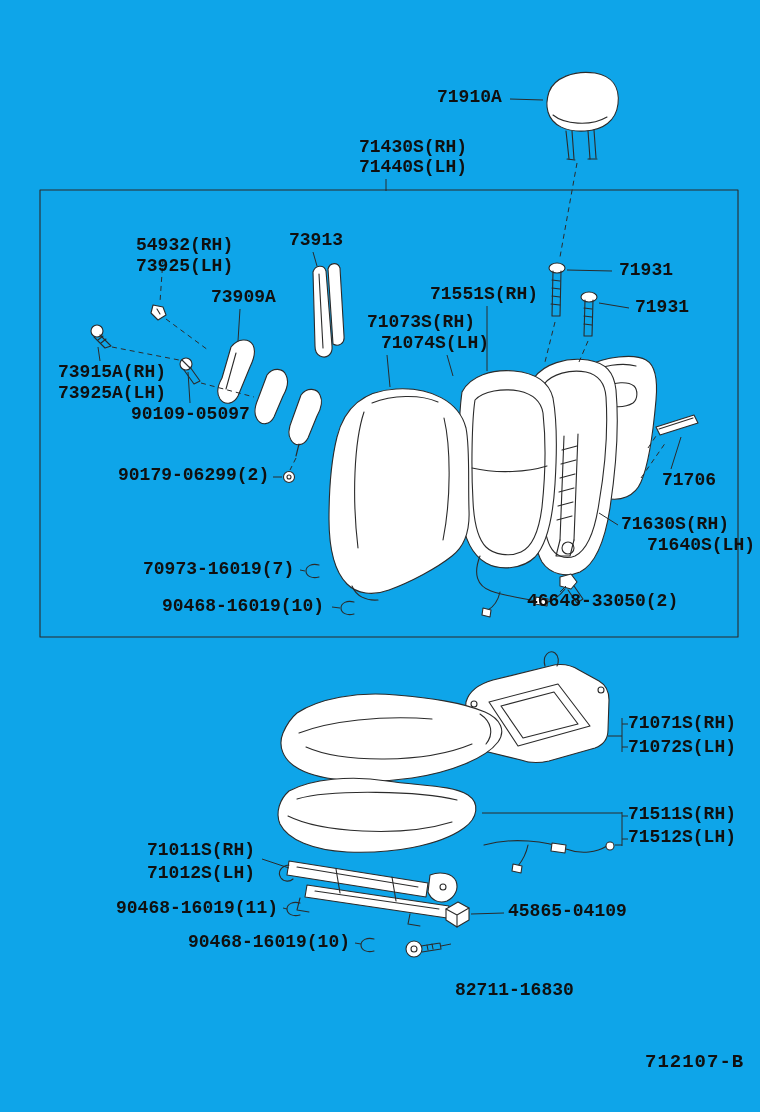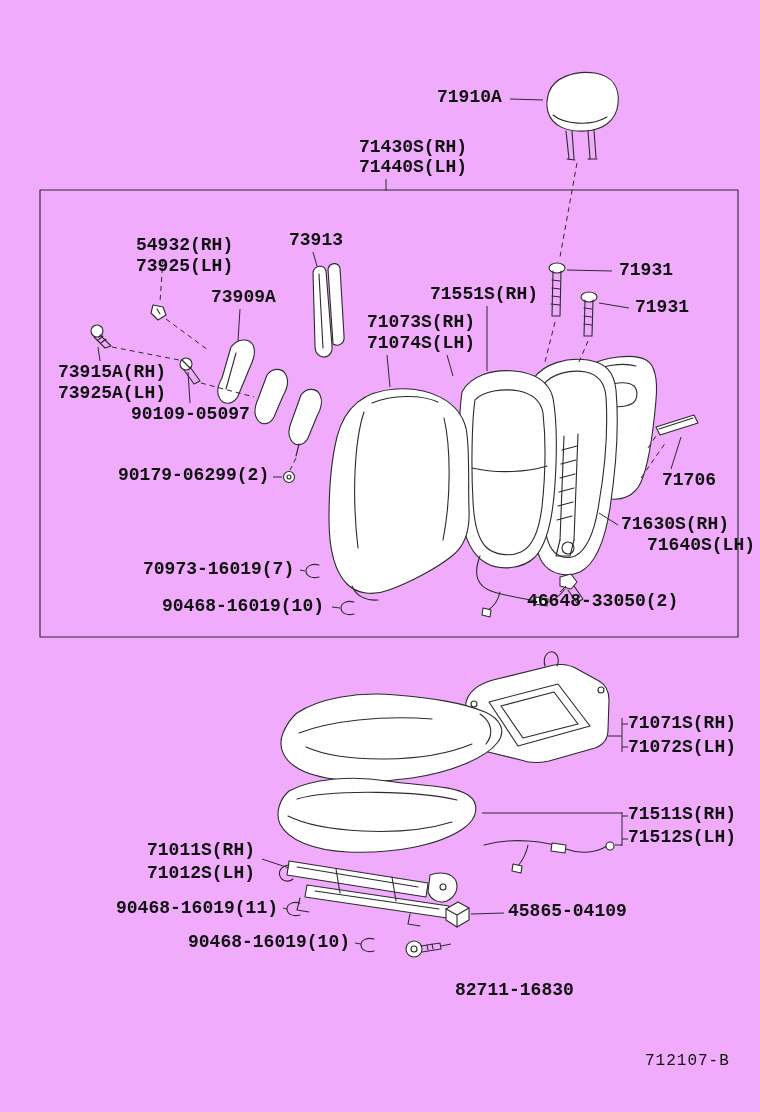--- a/index.html
+++ b/index.html
@@ -1,30 +1,30 @@
 <!DOCTYPE html>
 <html><head>
 <meta charset="utf-8">
 <style>
   html,body{margin:0;padding:0;background:#ffffff;}
   .page{
-    position:relative;width:760px;height:1112px;background:#f0abfc;overflow:hidden;
+    position:relative;width:760px;height:1112px;background:#0ea5e9;overflow:hidden;
     font-family:"Liberation Mono","DejaVu Sans Mono",monospace;
   }
   .art{position:absolute;left:0;top:0;}
   svg .ln{stroke:#2b2b2b;fill:none;stroke-width:1.1;stroke-linecap:round;stroke-linejoin:round;}
   svg .solid{stroke:#2b2b2b;fill:#ffffff;stroke-width:1.1;stroke-linejoin:round;}
   svg .leader{stroke:#2b2b2b;fill:none;stroke-width:1;}
   svg .dashed{stroke:#2b2b2b;fill:none;stroke-width:1;stroke-dasharray:5 4;}
   .labels{position:absolute;left:0;top:0;width:100%;height:100%;}
   .lbl{
     position:absolute;font-size:18px;font-weight:700;color:#101010;
     white-space:nowrap;line-height:1;
   }
-  .doc-code{font-size:16px;font-weight:400;letter-spacing:1px;}
+  .doc-code{font-size:19px;font-weight:700;letter-spacing:1px;}
 </style>
 </head>
 <body>
 
 <div class="page">
 
   <svg class="art" width="760" height="1112" viewBox="0 0 760 1112">
 
     <g>
       <rect class="ln" x="40" y="190" width="698" height="447"></rect>
@@ -238,21 +238,21 @@
   <div class="labels">
     <span class="lbl" style="left:437px;top:88px">71910A</span>
     <span class="lbl" style="left:359px;top:138px">71430S(RH)</span>
     <span class="lbl" style="left:359px;top:158px">71440S(LH)</span>
     <span class="lbl" style="left:136px;top:236px">54932(RH)</span>
     <span class="lbl" style="left:136px;top:257px">73925(LH)</span>
     <span class="lbl" style="left:289px;top:231px">73913</span>
     <span class="lbl" style="left:211px;top:288px">73909A</span>
     <span class="lbl" style="left:430px;top:285px">71551S(RH)</span>
     <span class="lbl" style="left:367px;top:313px">71073S(RH)</span>
-    <span class="lbl" style="left:367px;top:334px">71074S(LH)</span>
+    <span class="lbl" style="left:381px;top:334px">71074S(LH)</span>
     <span class="lbl" style="left:619px;top:261px">71931</span>
     <span class="lbl" style="left:635px;top:298px">71931</span>
     <span class="lbl" style="left:58px;top:363px">73915A(RH)</span>
     <span class="lbl" style="left:58px;top:384px">73925A(LH)</span>
     <span class="lbl" style="left:131px;top:405px">90109-05097</span>
     <span class="lbl" style="left:118px;top:466px">90179-06299(2)</span>
     <span class="lbl" style="left:662px;top:471px">71706</span>
     <span class="lbl" style="left:621px;top:515px">71630S(RH)</span>
     <span class="lbl" style="left:647px;top:536px">71640S(LH)</span>
     <span class="lbl" style="left:143px;top:560px">70973-16019(7)</span>

